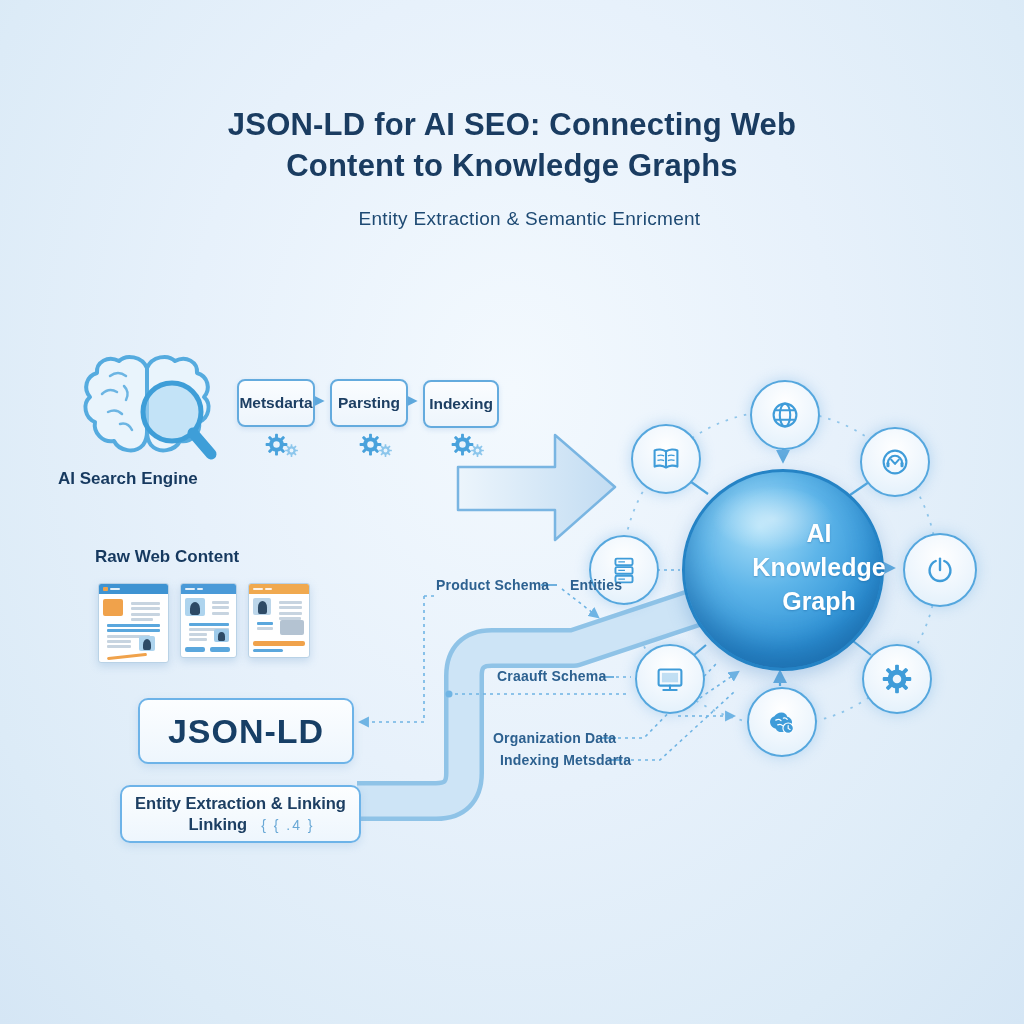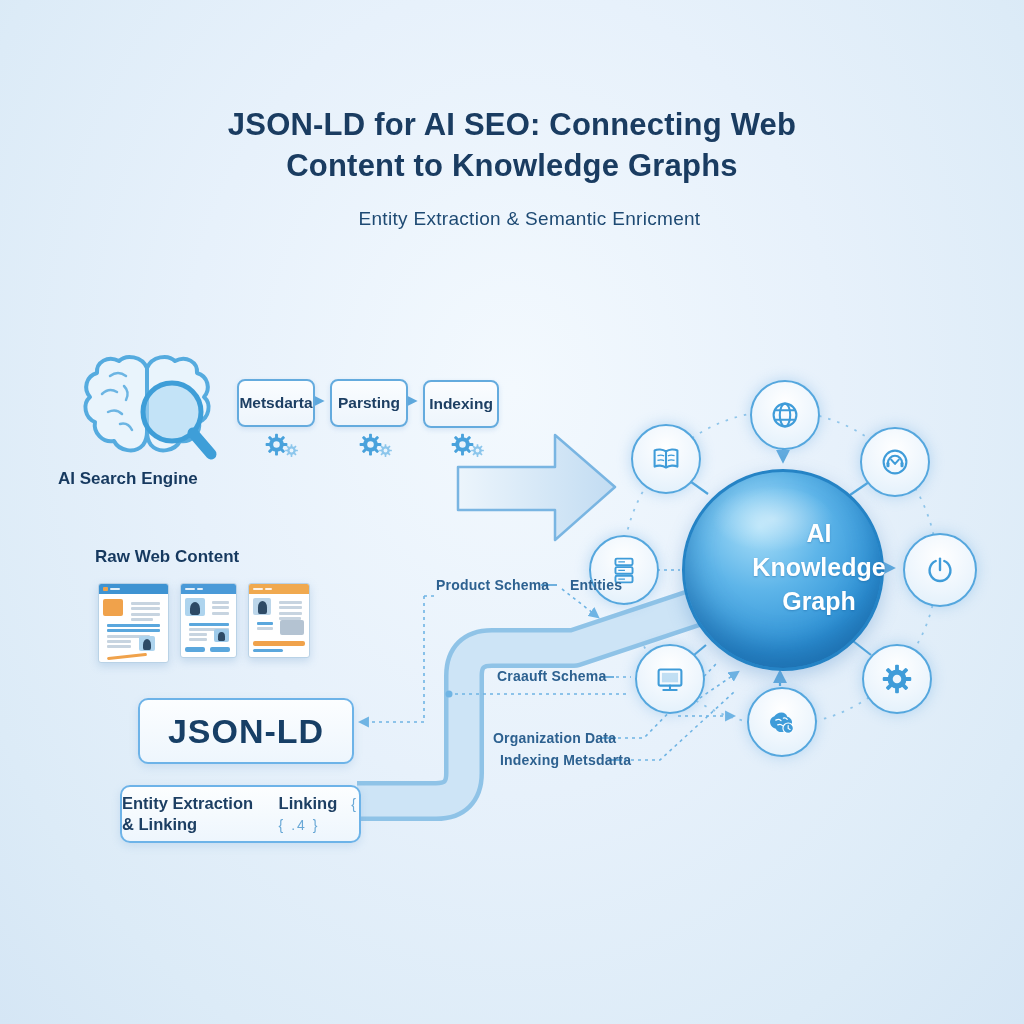--- a/index.html
+++ b/index.html
@@ -38,21 +38,21 @@
   .persona{position:absolute;border-radius:2px;background:#aed4ee;overflow:hidden;}
   .persona:after{content:"";position:absolute;left:25%;top:20%;width:50%;height:75%;
     border-radius:50% 50% 20% 20%;background:#2d4a66;}
 
   .jsonld-box{position:absolute;left:138px;top:698px;width:212px;height:62px;z-index:3;
     border:2px solid #6db3e8;border-radius:10px;background:linear-gradient(#fcfeff,#eef6fd);
     display:flex;align-items:center;justify-content:center;font-size:34px;font-weight:bold;
     color:#173f66;letter-spacing:1px;box-shadow:0 3px 8px rgba(110,160,210,.22);}
   .entity-box{position:absolute;left:120px;top:785px;width:237px;height:54px;z-index:3;
     border:2px solid #6db3e8;border-radius:10px;background:linear-gradient(#fcfeff,#eef6fd);
-    display:flex;flex-direction:row;align-items:center;justify-content:center;
+    display:flex;flex-direction:column;align-items:center;justify-content:center;
     box-shadow:0 3px 8px rgba(110,160,210,.22);}
   .entity-box .l1{font-size:16.5px;font-weight:bold;color:#1d3f63;line-height:1.25;}
   .entity-box .l2{font-size:16.5px;font-weight:bold;color:#1d3f63;line-height:1.25;padding-left:22px;}
   .entity-box .sym{font-size:14px;font-weight:normal;color:#69a8d6;letter-spacing:2px;margin-left:14px;}
 
   
   .flabel{position:absolute;z-index:4;font-size:14px;font-weight:600;color:#2d6190;letter-spacing:.2px;}
 
   
   .sphere{position:absolute;left:682px;top:469px;width:196px;height:196px;border-radius:50%;z-index:2;

